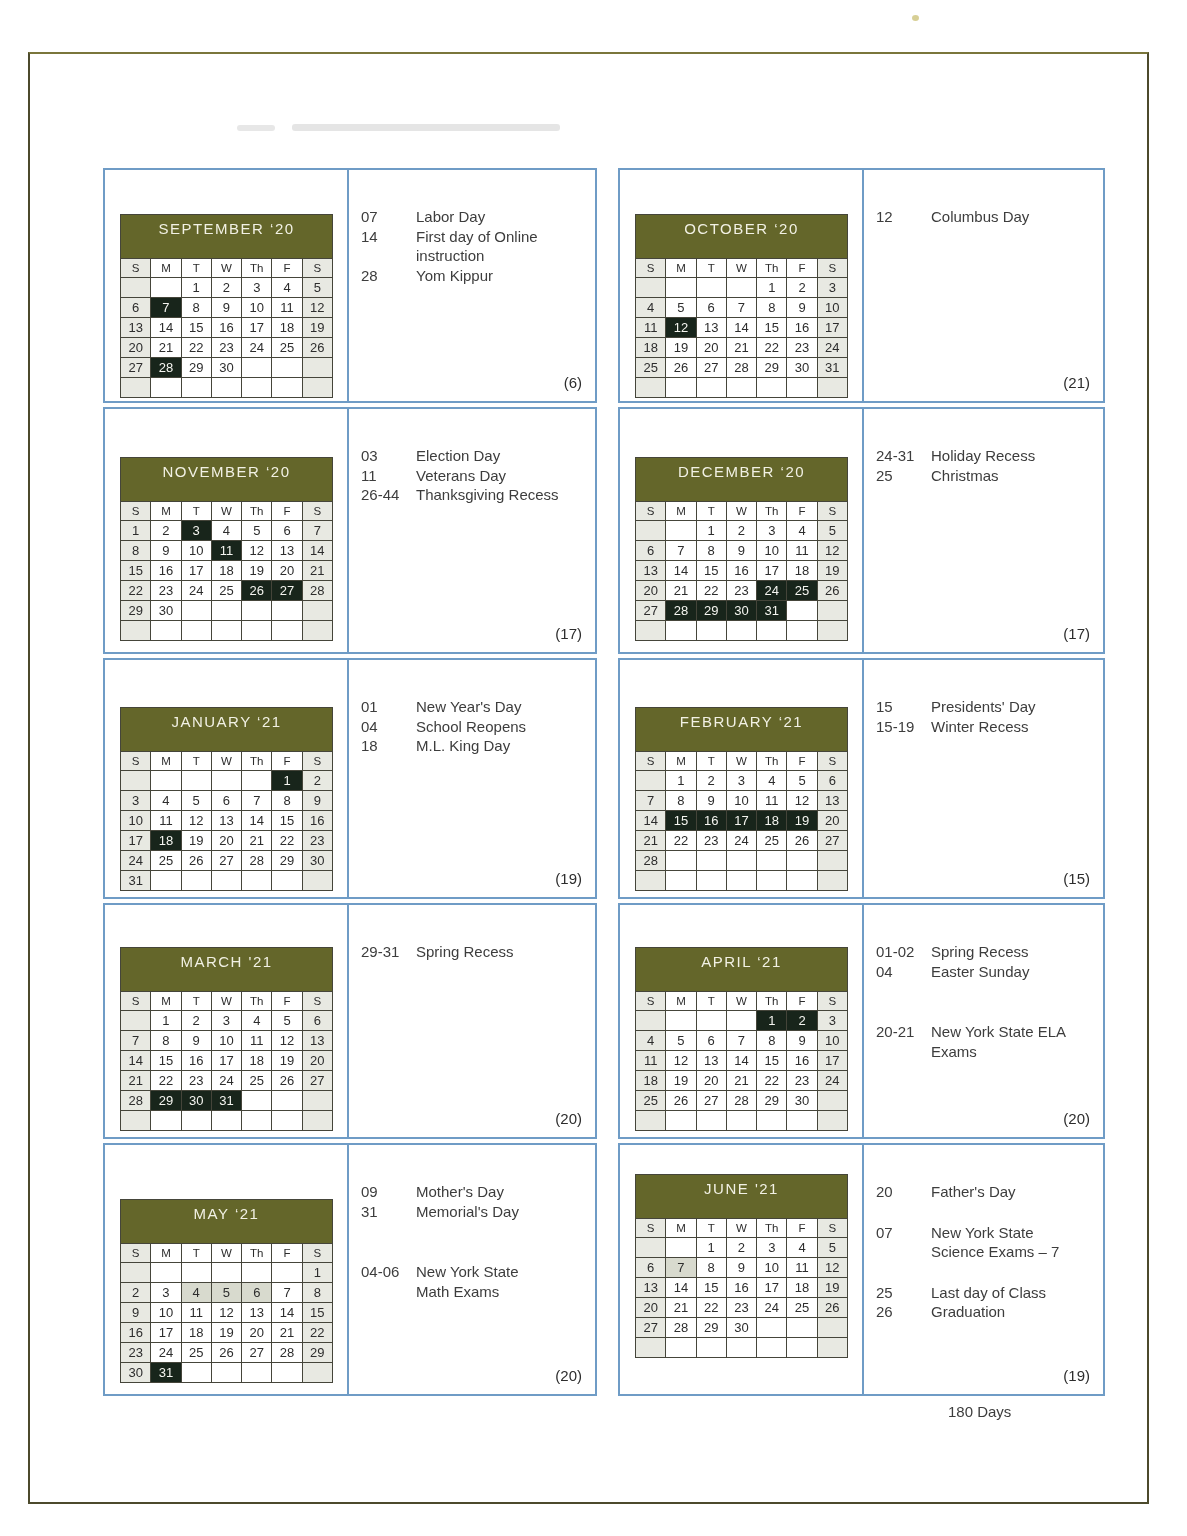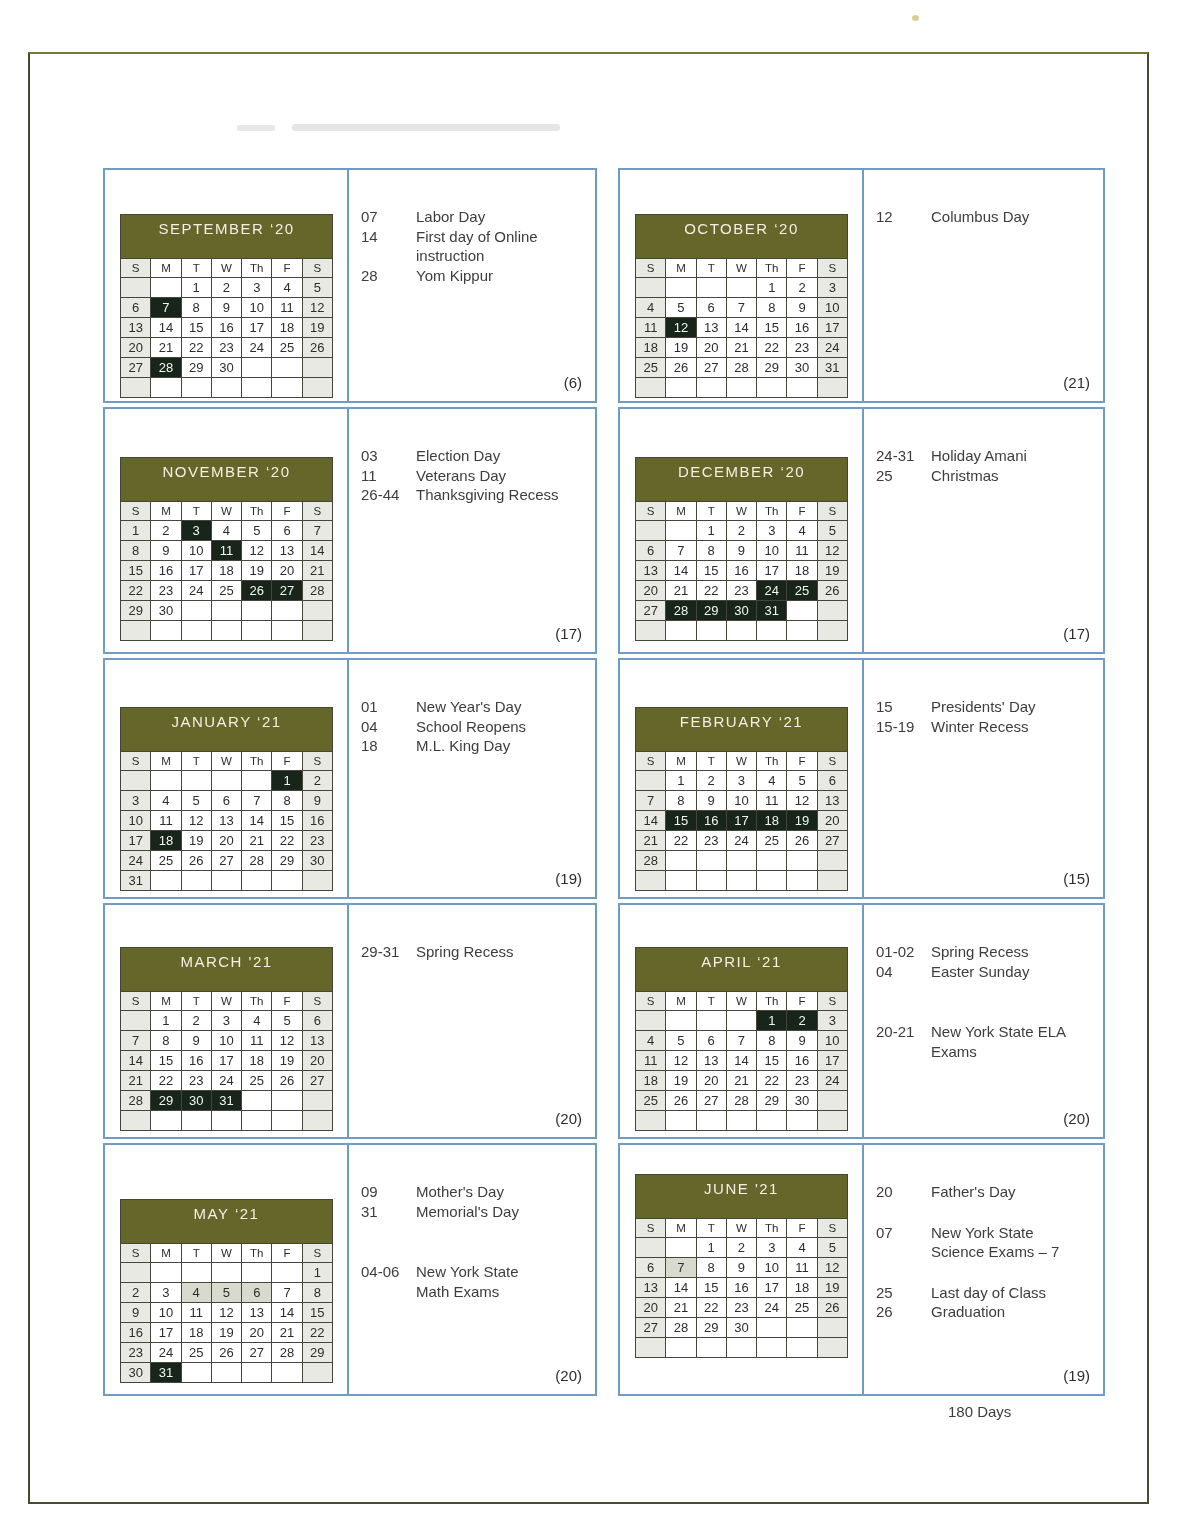--- a/index.html
+++ b/index.html
@@ -395,21 +395,21 @@
                 <td class="s-w"></td>
                 <td class="s-g"></td>
               </tr>
             </tbody>
           </table>
     </div>
     <div class="divider"></div>
     <div class="notes">
           <div class="note">
             <span class="nd">24-31</span>
-            <span class="nt">Holiday Amani</span>
+            <span class="nt">Holiday Recess</span>
           </div>
           <div class="note">
             <span class="nd">25</span>
             <span class="nt">Christmas</span>
           </div>
         </div>
     <div class="count">(17)</div>
   </div>
       <div class="month-box">
     <div class="cal">

